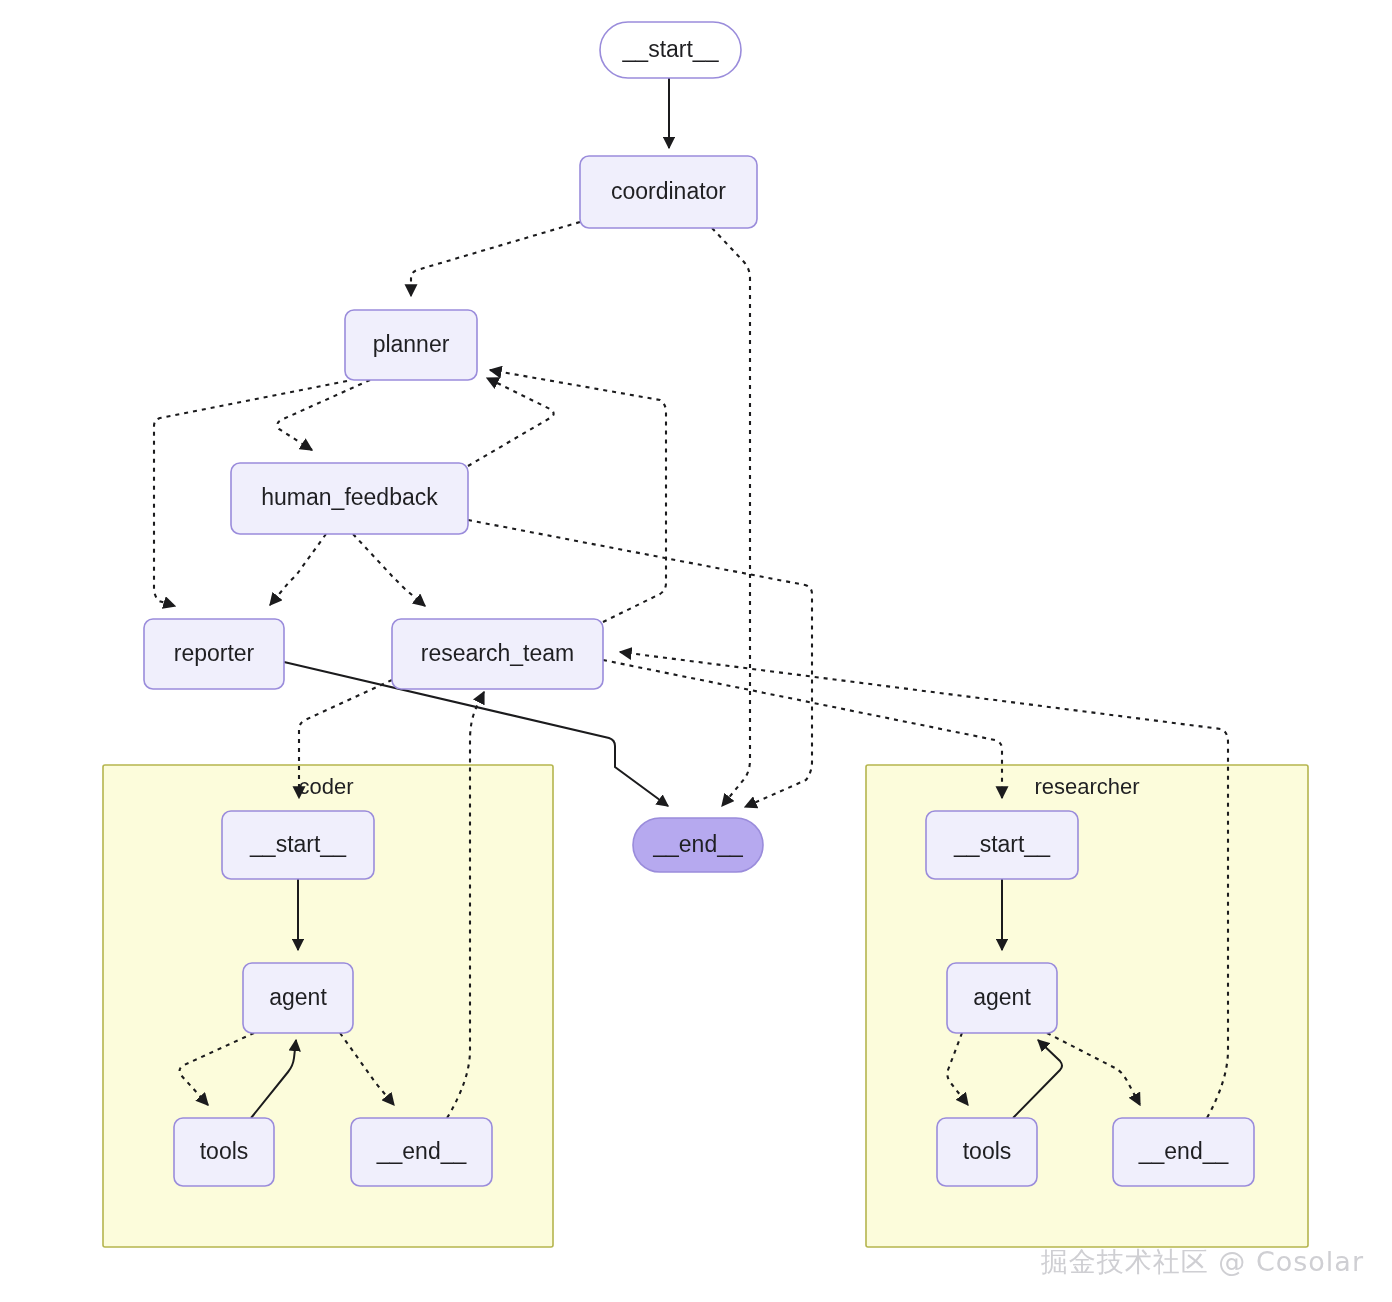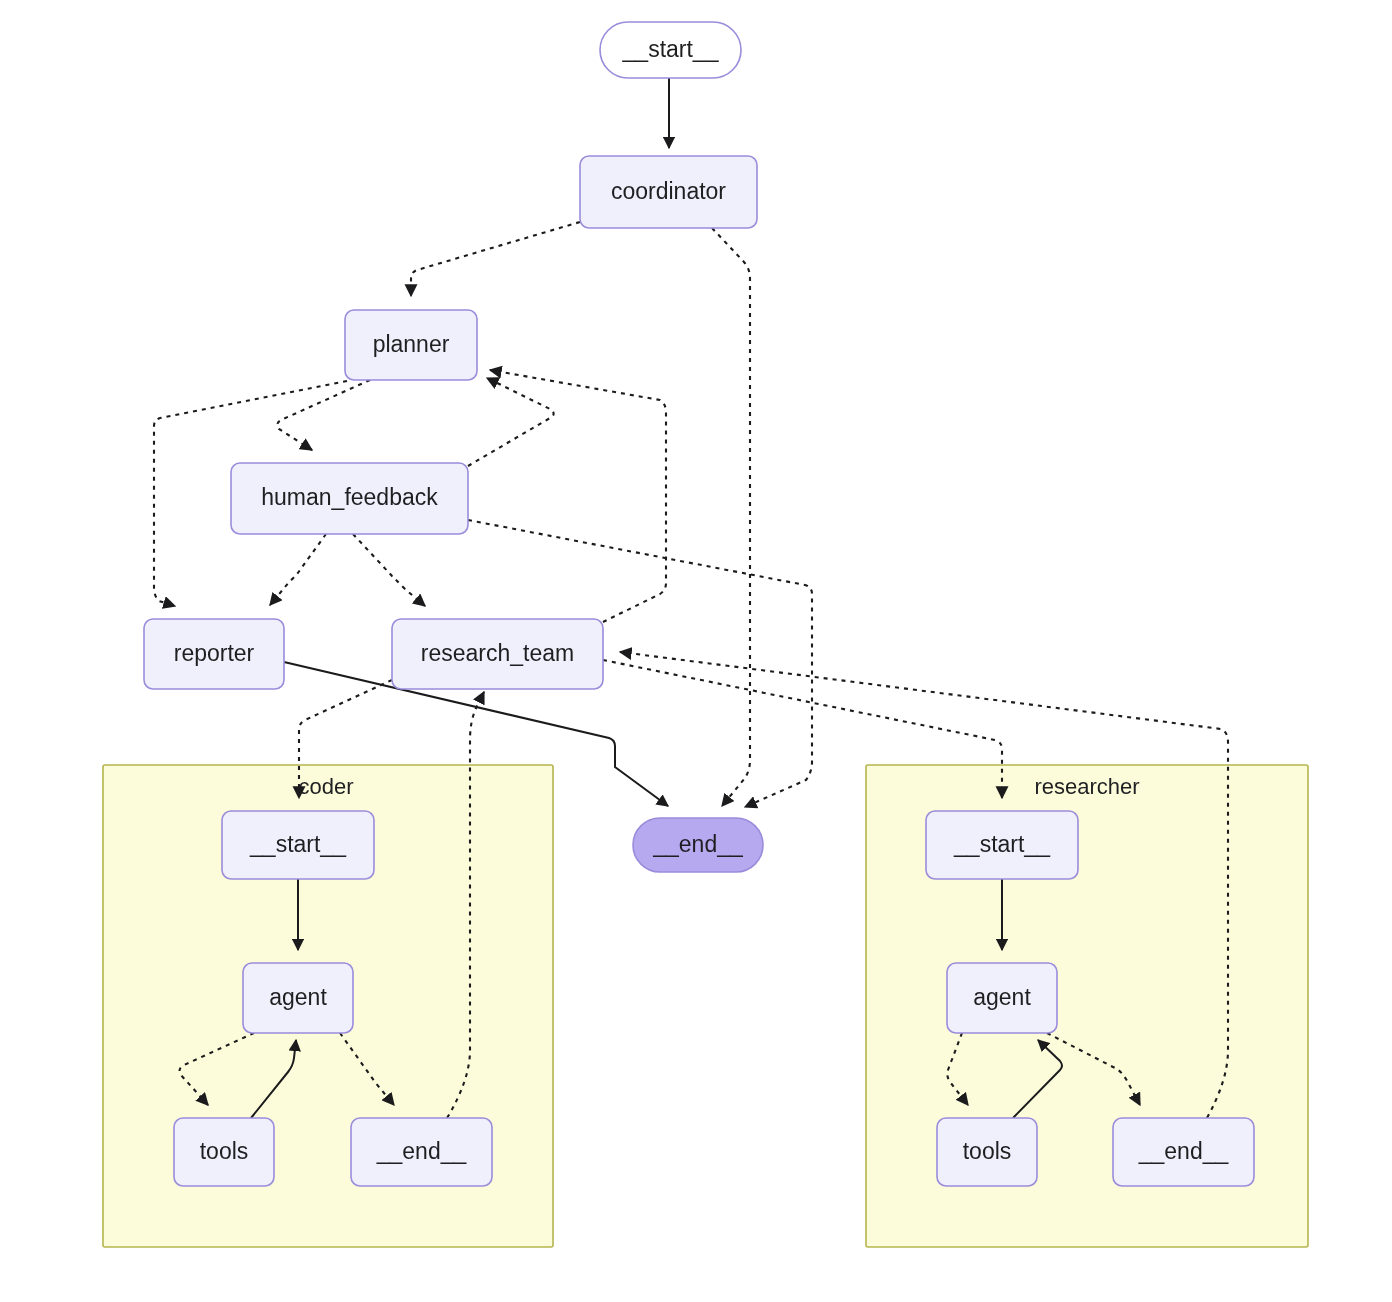--- a/index.html
+++ b/index.html
@@ -206,13 +206,14 @@
       <rect class="node-rect" x="937" y="1118" width="100" height="68" rx="9"></rect>
       <text class="node-label" x="987" y="1153">tools</text>
     </g>
 
     <g>
       <rect class="node-rect" x="1113" y="1118" width="141" height="68" rx="9"></rect>
       <text class="node-label" x="1183.5" y="1153">__end__</text>
     </g>
   </svg>
 
+  <div class="watermark">掘金技术社区 @ Cosolar</div>
 </div>
 
 </body></html>

